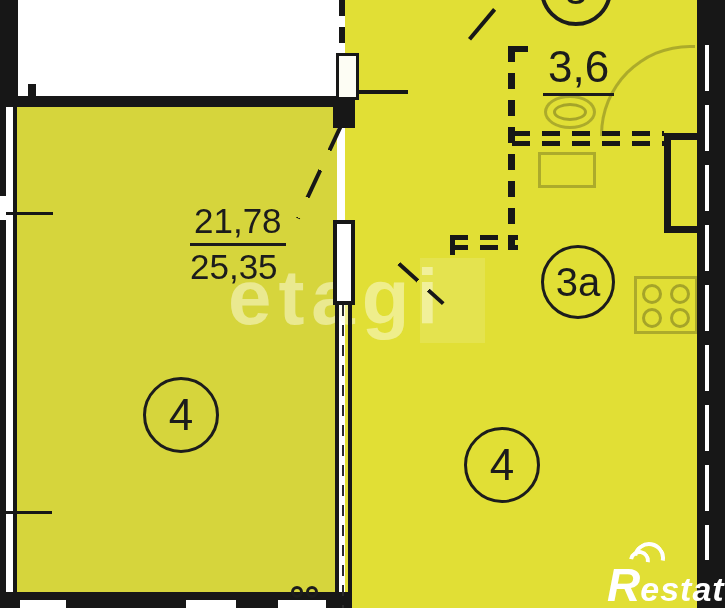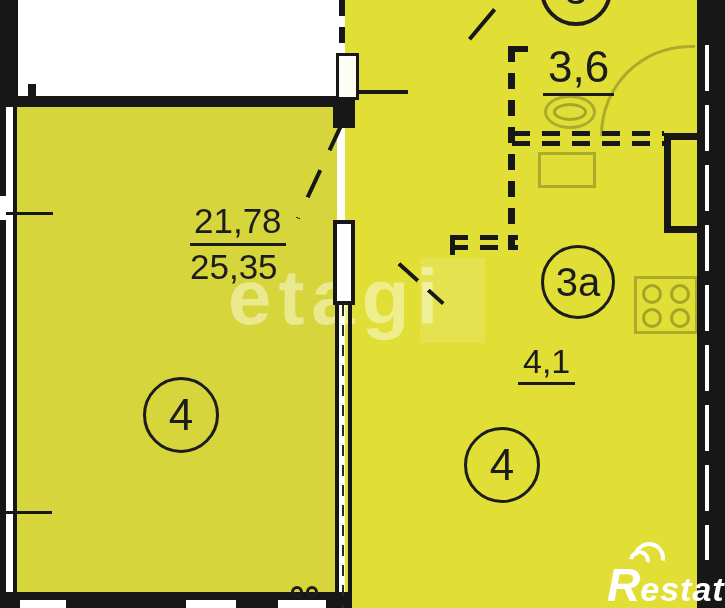--- a/index.html
+++ b/index.html
@@ -117,21 +117,20 @@
   <div class="abs room-circle" style="left:464px;top:427px;width:76px;height:76px;">
     <span>4</span>
   </div>
 
   <div class="abs frac" style="left:158px;top:203px;margin-left:32px;">
     <span class="top">21,78</span><br>
     <span class="bot">25,35</span>
   </div>
 
   <div class="abs txt dim" style="left:543px;top:42px;font-size:44px;">3,6</div>
-  <div class="abs txt dim" style="left:518px;top:342px;">4,1</div>
 
   <div class="abs dot-circle" style="left:291px;top:586px;width:12px;height:12px;"></div>
   <div class="abs dot-circle" style="left:306px;top:586px;width:12px;height:12px;"></div>
 
   <div class="abs logo" style="left:607px;top:558px;width:118px;height:50px;">
     <div class="arc" style="left:22px;top:-8px;width:13px;height:13px;"></div>
     <div class="arc" style="left:26px;top:-16px;width:24px;height:24px;"></div>
     <span class="logo-r">R</span><span class="logo-text">estate</span>
   </div>
 

